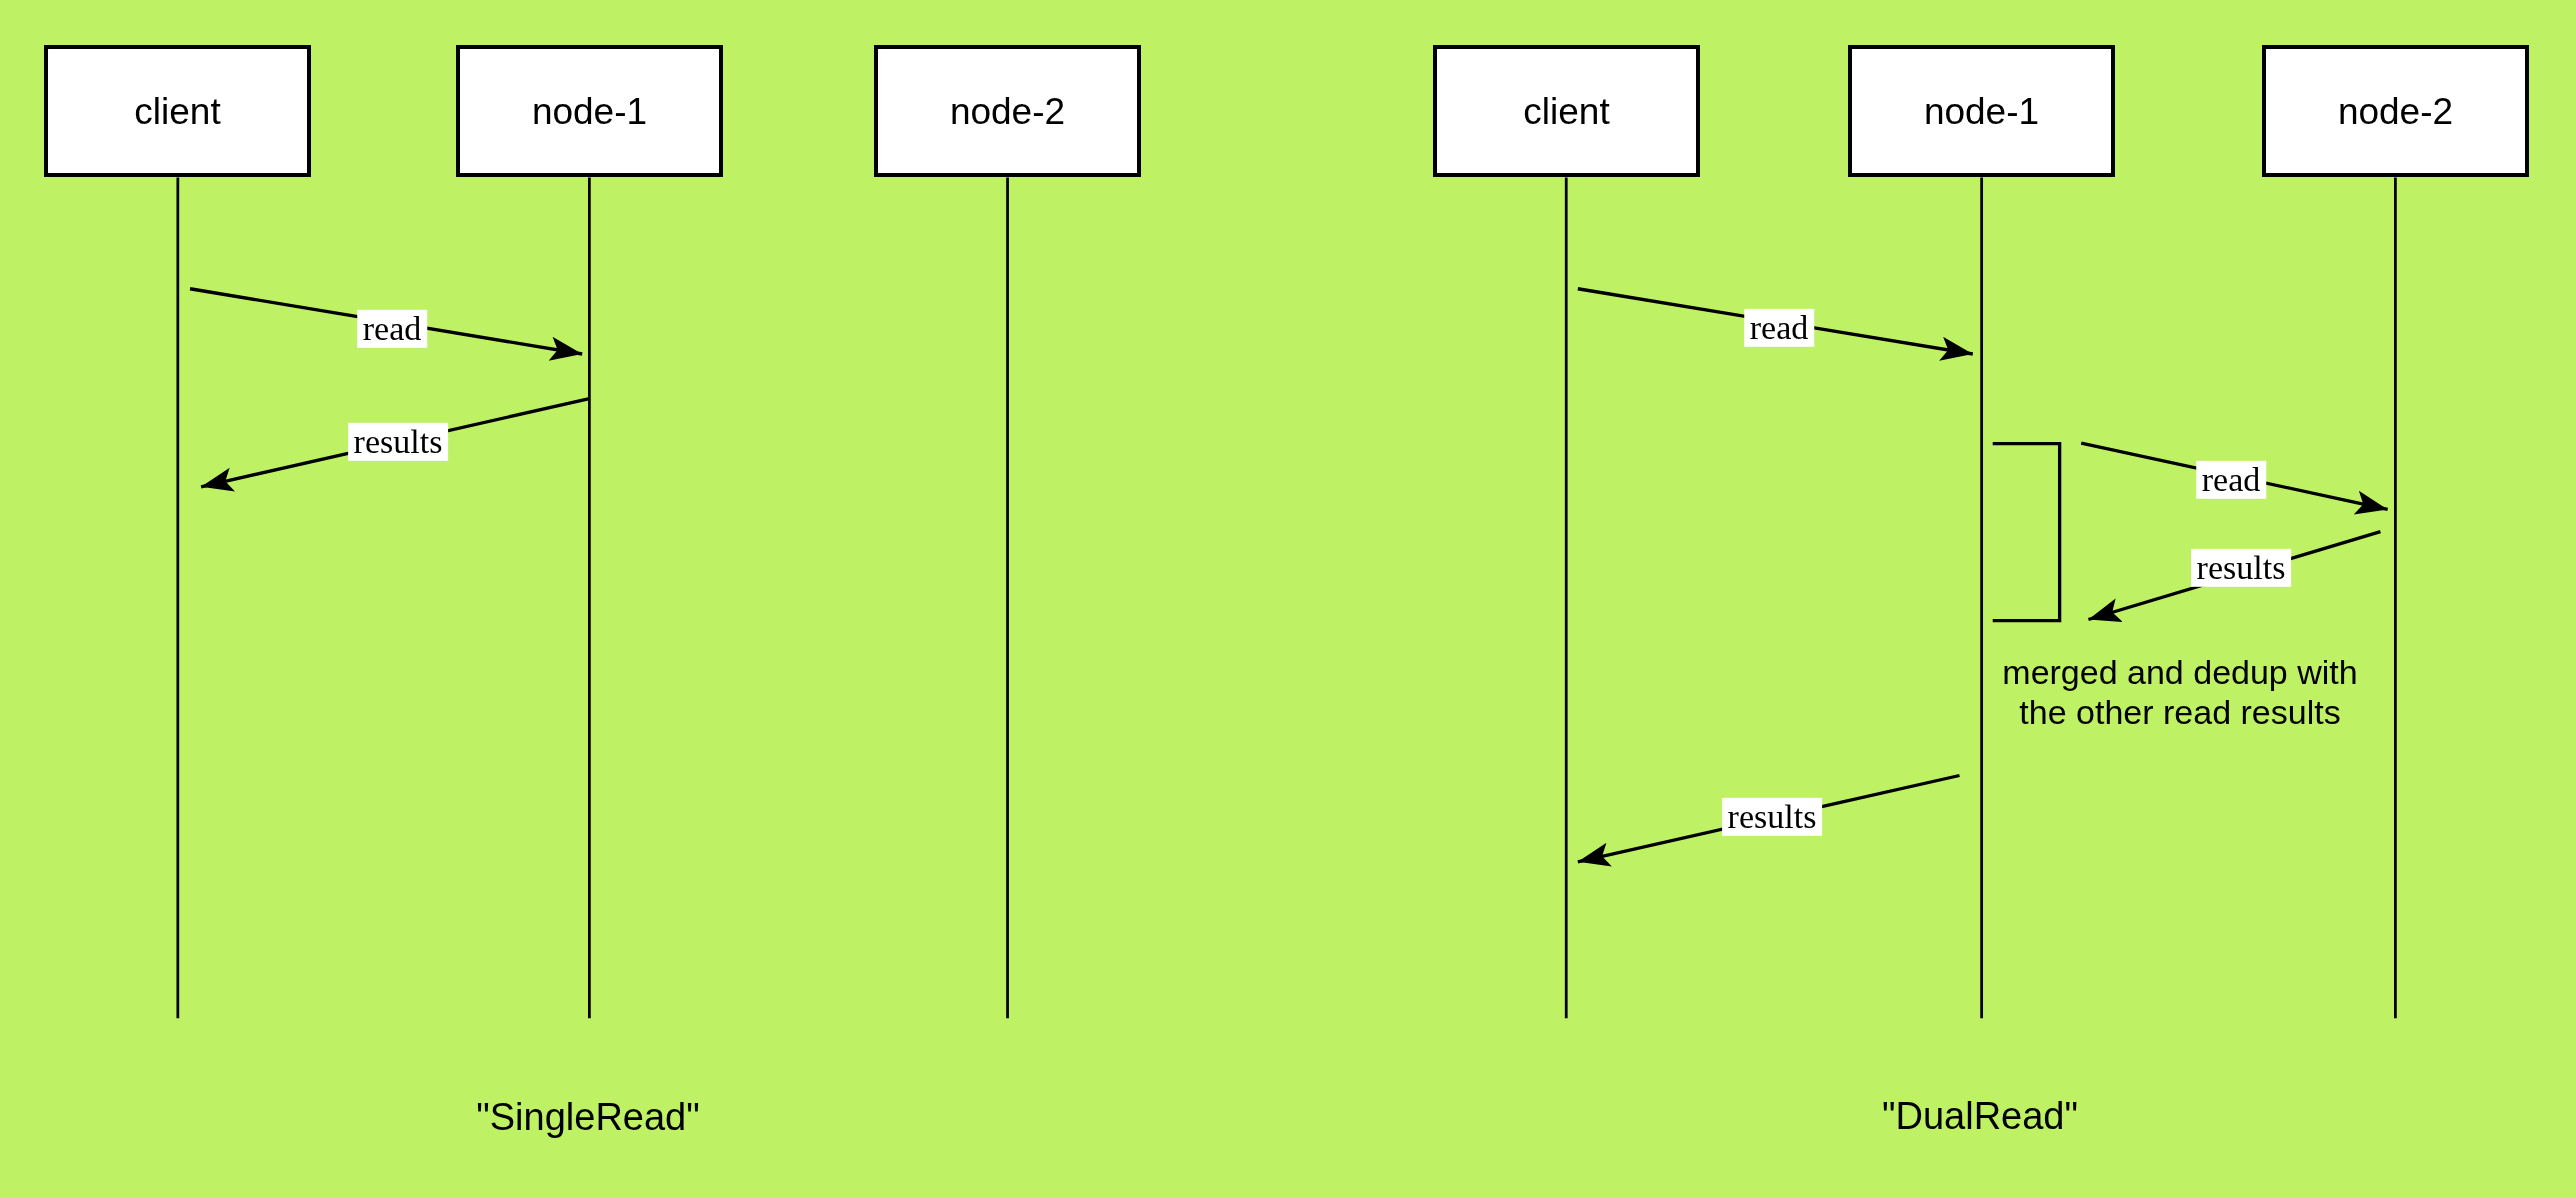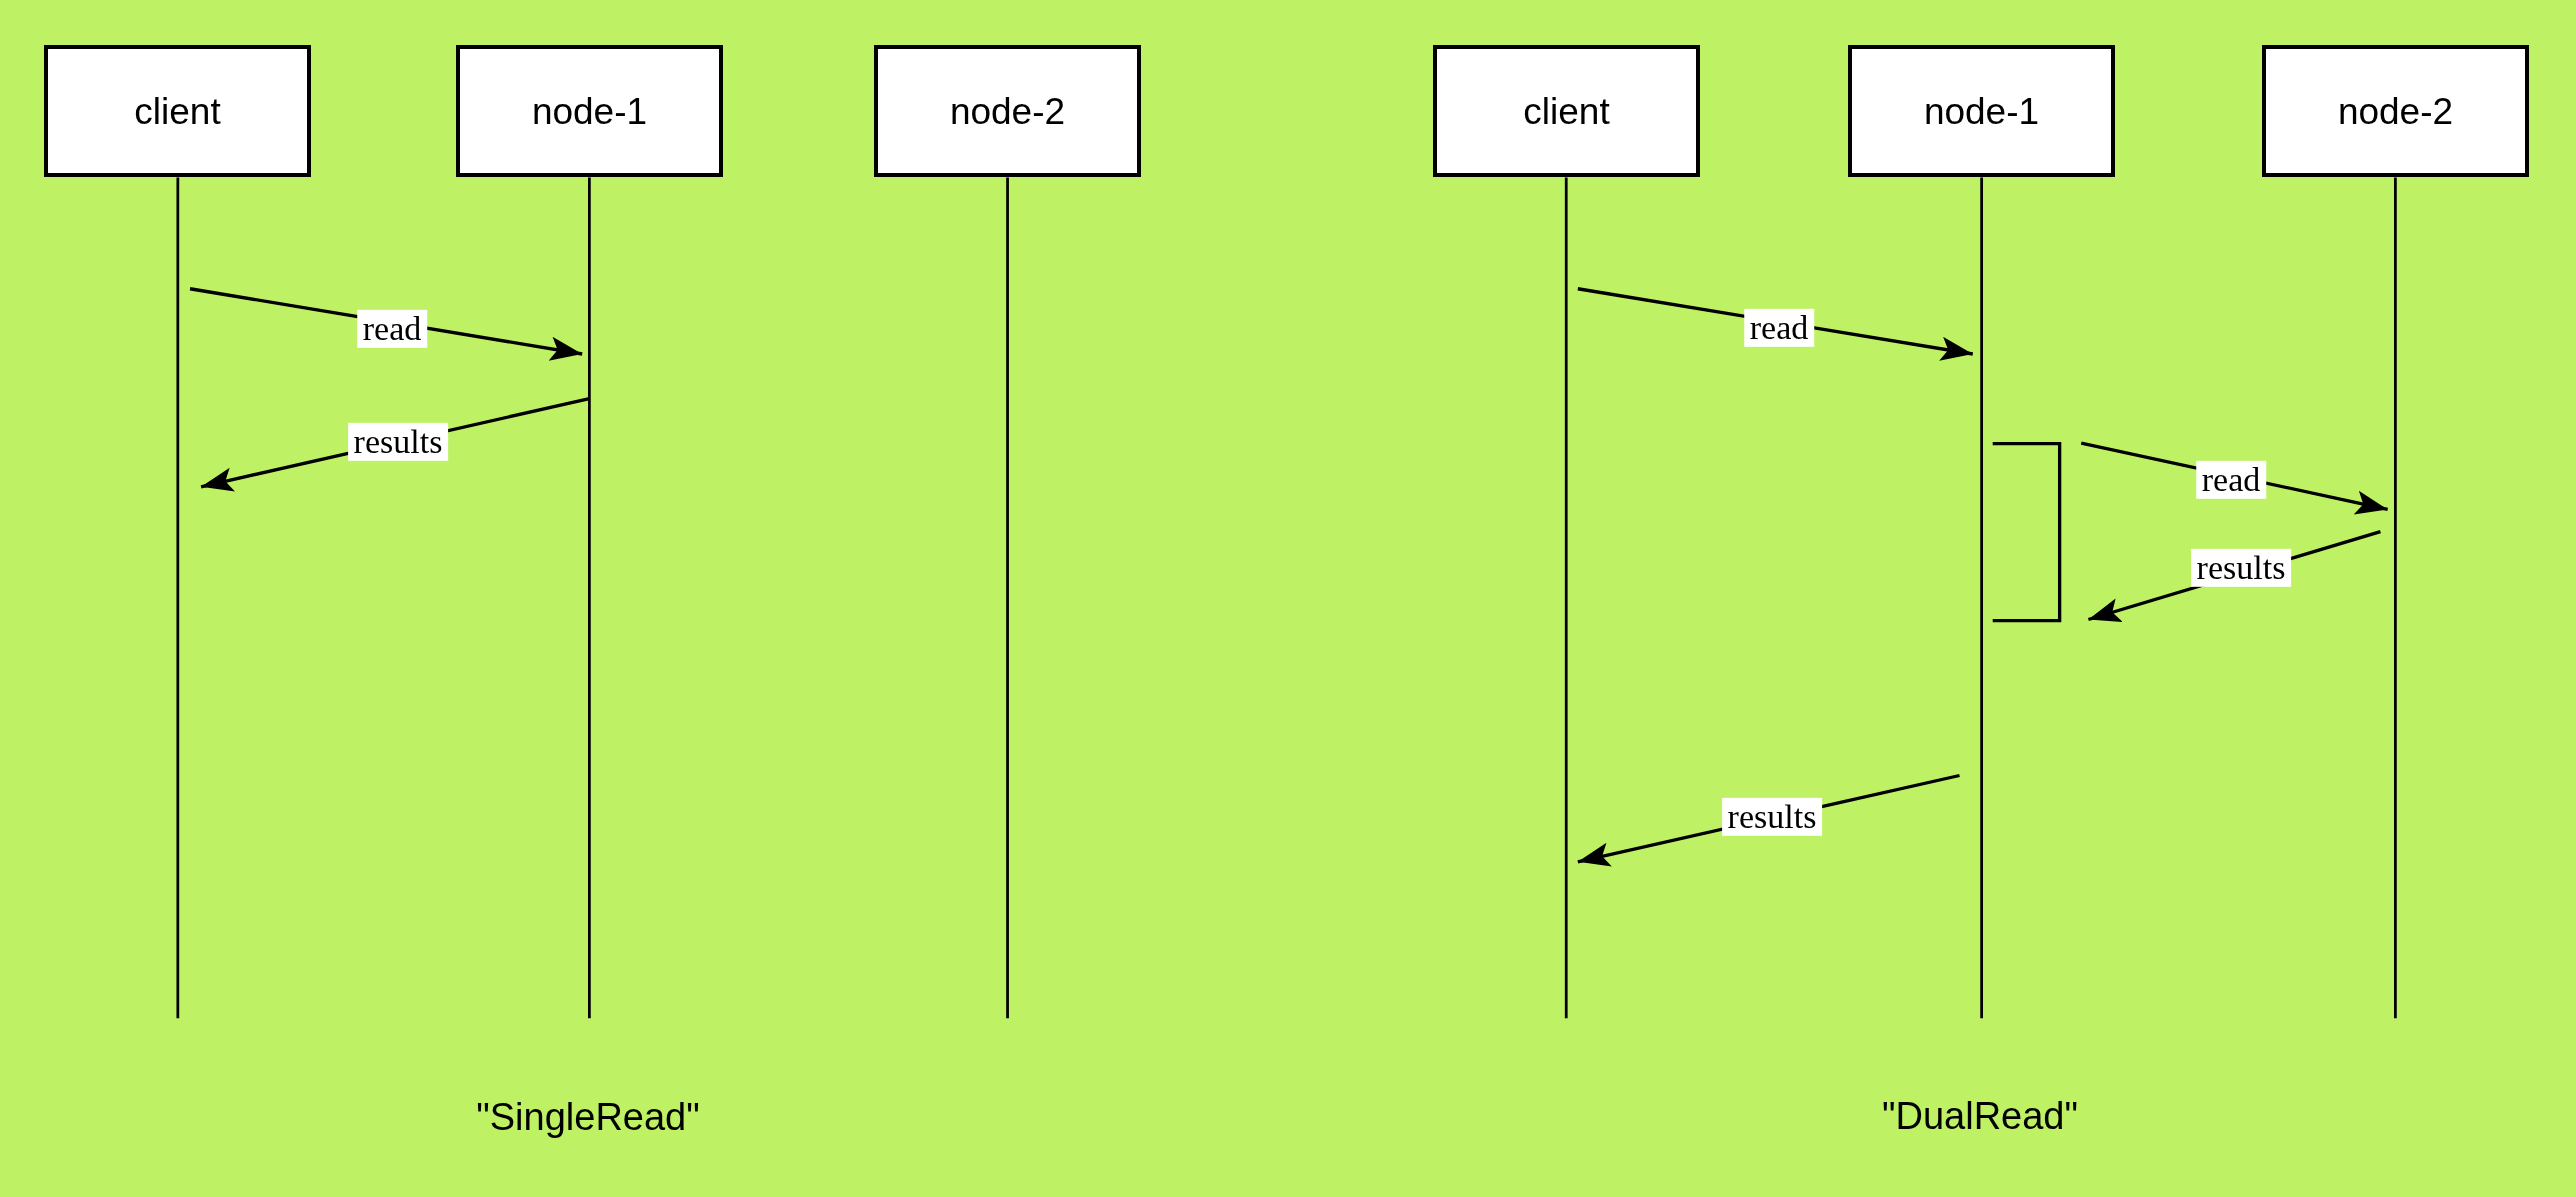--- a/index.html
+++ b/index.html
@@ -108,18 +108,22 @@
   </div>
 
   <div class="mlabel" style="left:392px; top:329px;">read</div>
   <div class="mlabel" style="left:398px; top:442px;">results</div>
 
   <div class="mlabel" style="left:1779px; top:328px;">read</div>
   <div class="mlabel" style="left:2231px; top:480px;">read</div>
   <div class="mlabel" style="left:2241px; top:568px;">results</div>
   <div class="mlabel" style="left:1772px; top:817px;">results</div>
 
+  <div class="note" style="left:2180px; top:692px;">
+    <span>merged and dedup with</span>
+    <span>the other read results</span>
+  </div>
 
   <div class="dtitle" style="left:588px; top:1117px;">"SingleRead"</div>
   <div class="dtitle" style="left:1980px; top:1116px;">"DualRead"</div>
 
 </div>
 
 
 </body></html>

